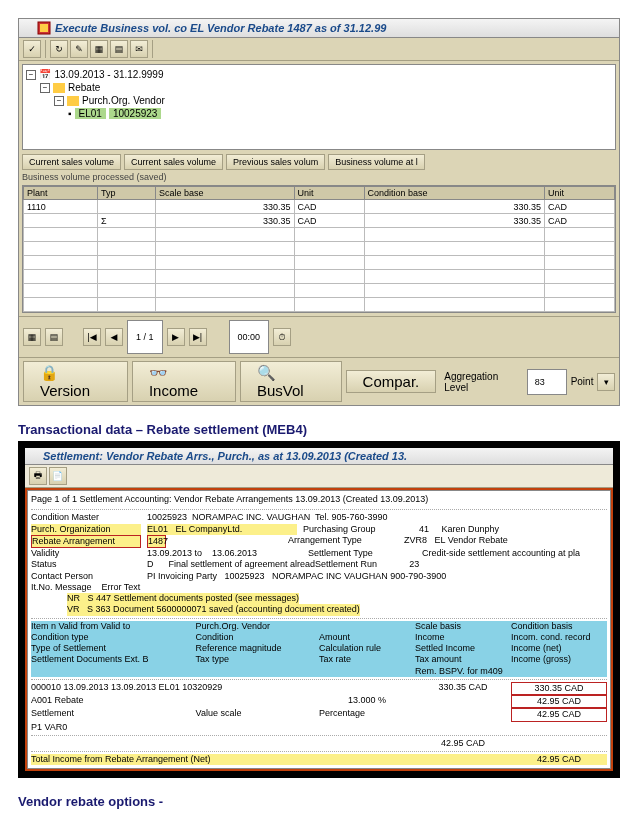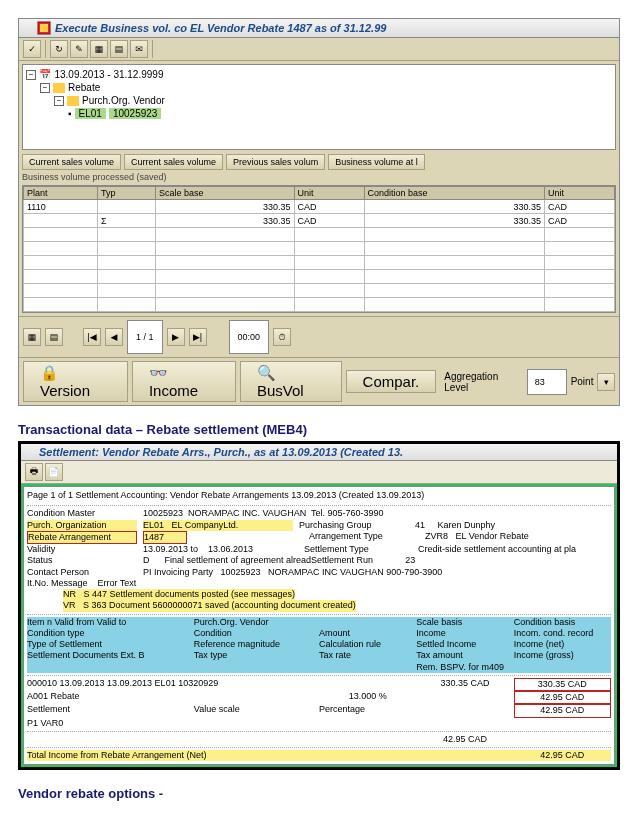--- a/index.html
+++ b/index.html
@@ -25,21 +25,21 @@
 .grid table{width:100%;border-collapse:collapse;background:#fff}
 .grid th{background:#cfc8a8;border:1px solid #888;padding:1px 3px;font-size:9px;font-weight:normal;text-align:left}
 .grid td{border:1px solid #bbb;padding:1px 3px;font-size:9px;height:14px}
 .grid td.r{text-align:right}
 .bot{background:#dcd5b6;padding:3px 4px;display:flex;align-items:center;gap:4px;border-top:1px solid #a59f84}
 .bot .btn{background:linear-gradient(#f2edd6,#d8d1b0);border:1px solid #a59f84;padding:2px 16px;font-size:15px}
 .bot .pg{background:#fff;border:1px solid #888;padding:11px 8px;font-size:9px}
 .bot .sp{flex:1}
 .bot input{width:40px;font-size:9px;padding:7px;border:1px solid #888}
 .section-h{font-weight:bold;font-size:13px;color:#1a1a6f;margin:16px 0 4px 0}
-.app2{border:3px solid #000000;background:#22c55e}
+.app2{border:7px solid #000000;background:#c2410c}
 .tb2{background:#eeead9;border-bottom:1px solid #a59f84;padding:2px 4px;display:flex;gap:2px}
 .rep{background:#fff;border:1px solid #888;margin:2px;padding:3px;font-family:'Courier New',monospace;font-size:9px;line-height:1.25}
 .rep .hdr{margin-bottom:4px}
 .rep .row{display:flex;gap:6px;white-space:pre}
 .rep .lab{display:inline-block}
 .bg-y{background:#fcf08a}
 .bg-b{background:#89d2e6}
 .bg-box{border:1px solid #b22}
 .rep hr{border:none;border-top:1px dotted #aaa;margin:2px 0}
 .cols{display:grid;grid-template-columns:1.2fr 0.9fr 0.7fr 0.7fr 0.7fr}
@@ -212,21 +212,21 @@
  </div>
  <div class="tb2">
   <span class="tbtn">🖶</span>
   <span class="tbtn">📄</span>
  </div>
  <div class="rep">
   <div class="hdr">Page     1  of     1  Settlement Accounting: Vendor Rebate Arrangements 13.09.2013 (Created 13.09.2013)</div>
   <hr>
   <div class="row"><span class="lab" style="width:110px">Condition Master</span><span>10025923  NORAMPAC INC. VAUGHAN  Tel. 905-760-3990</span></div>
   <div class="row"><span class="lab bg-y" style="width:110px">Purch. Organization</span><span class="bg-y" style="width:150px">EL01   EL CompanyLtd.</span><span class="lab" style="width:110px">Purchasing Group</span><span>41     Karen Dunphy</span></div>
-  <div class="row"><span class="lab bg-y bg-box" style="width:110px">Rebate Arrangement</span><span class="bg-y bg-box" style="width:44px">1487</span><span style="width:110px"></span><span class="lab" style="width:110px">Arrangement Type</span><span>ZVR8   EL Vendor Rebate</span></div>
+  <div class="row"><span class="lab bg-y bg-box" style="width:110px">Rebate Arrangement</span><span class="bg-y bg-box" style="width:19px">1487</span><span style="width:110px"></span><span class="lab" style="width:110px">Arrangement Type</span><span>ZVR8   EL Vendor Rebate</span></div>
   <div class="row"><span class="lab" style="width:110px">Validity</span><span style="width:155px">13.09.2013 to    13.06.2013</span><span class="lab" style="width:108px">Settlement Type</span><span>Credit-side settlement accounting at pla</span></div>
   <div class="row"><span class="lab" style="width:110px">Status</span><span>D      Final settlement of agreement alreadSettlement Run</span><span style="width:20px"></span><span>23</span></div>
   <div class="row"><span class="lab" style="width:110px">Contact Person</span><span>PI Invoicing Party   10025923   NORAMPAC INC VAUGHAN 900-790-3900</span></div>
   <div class="row"><span>It.No. Message    Error Text</span></div>
   <div class="row"><span style="width:30px"></span><span class="bg-y">NR   S 447 Settlement documents posted (see messages)</span></div>
   <div class="row"><span style="width:30px"></span><span class="bg-y">VR   S 363 Document 5600000071 saved (accounting document created)</span></div>
   <hr>
   <div class="cols bg-b">
    <span>Item n Valid from Valid to</span>
           <span>Purch.Org. Vendor</span>

